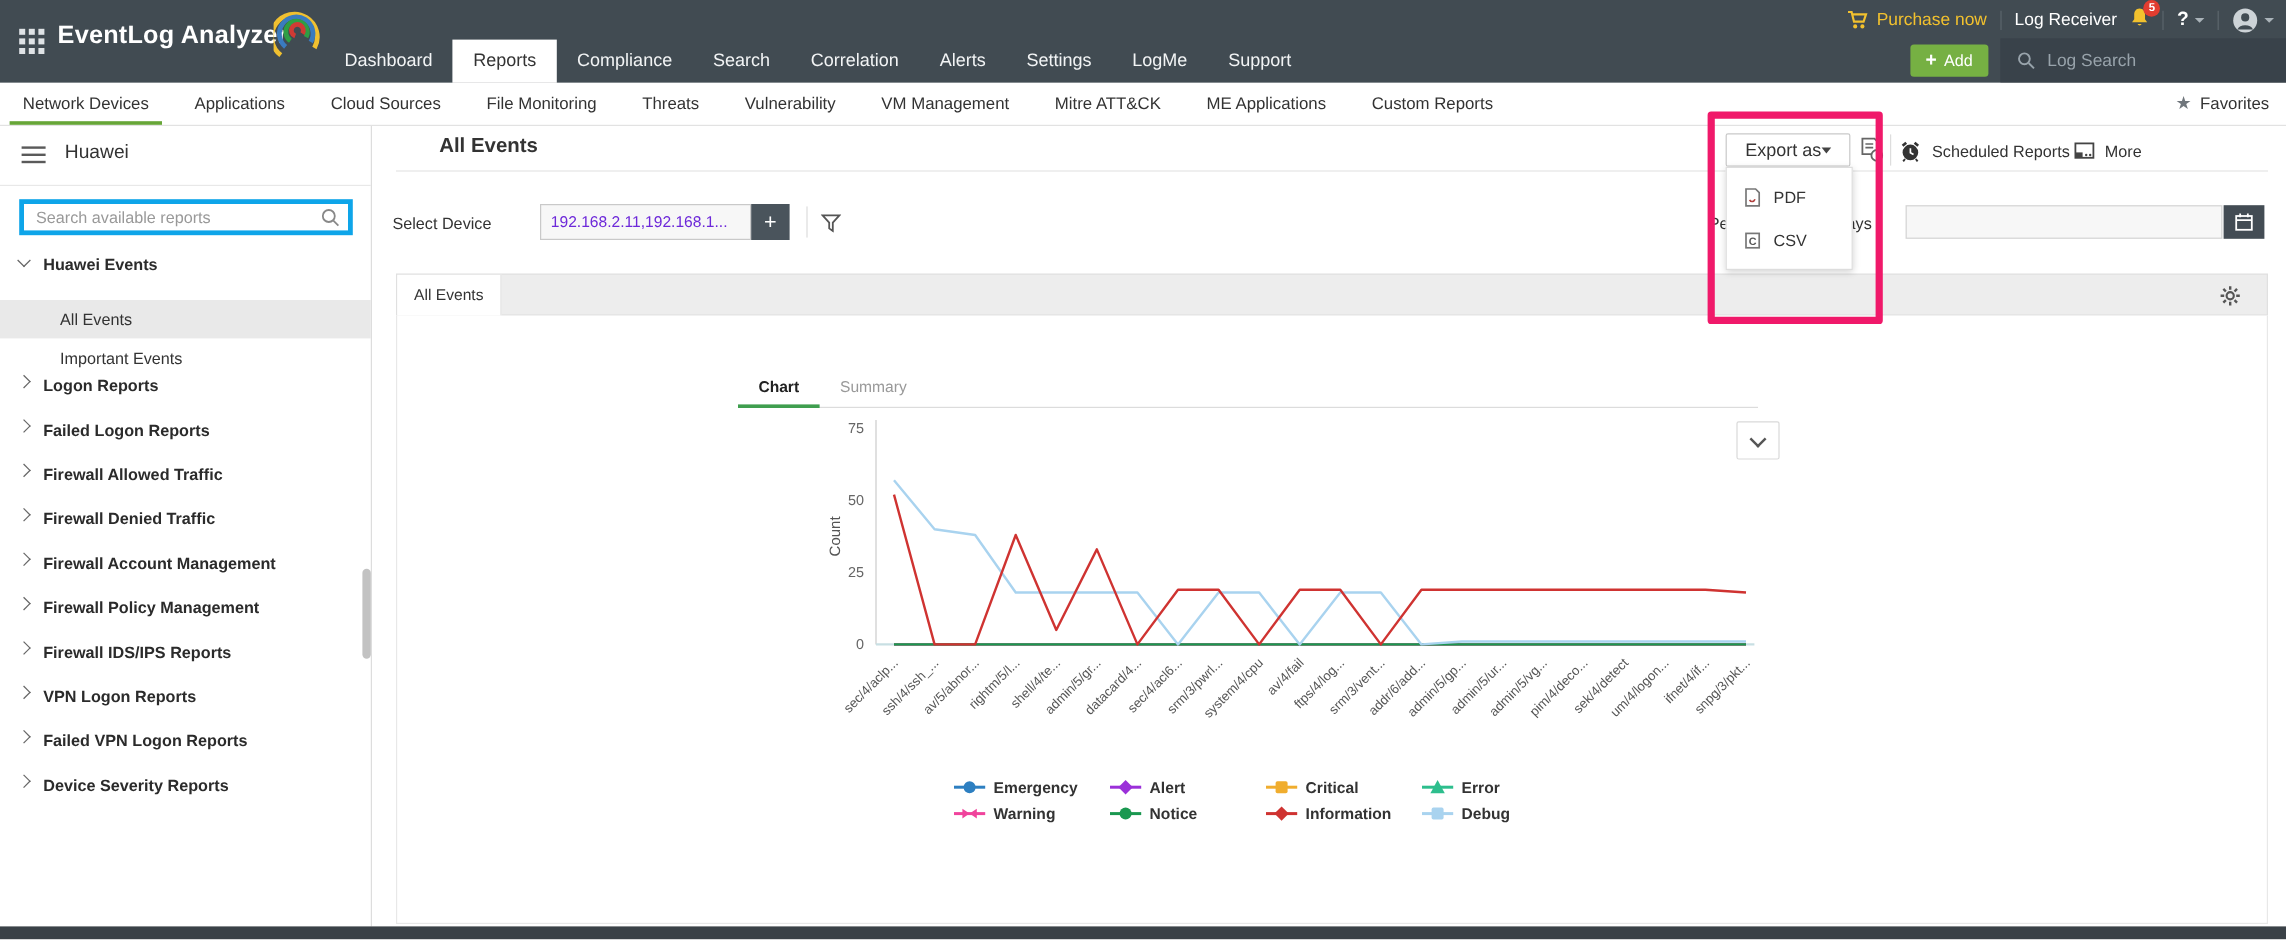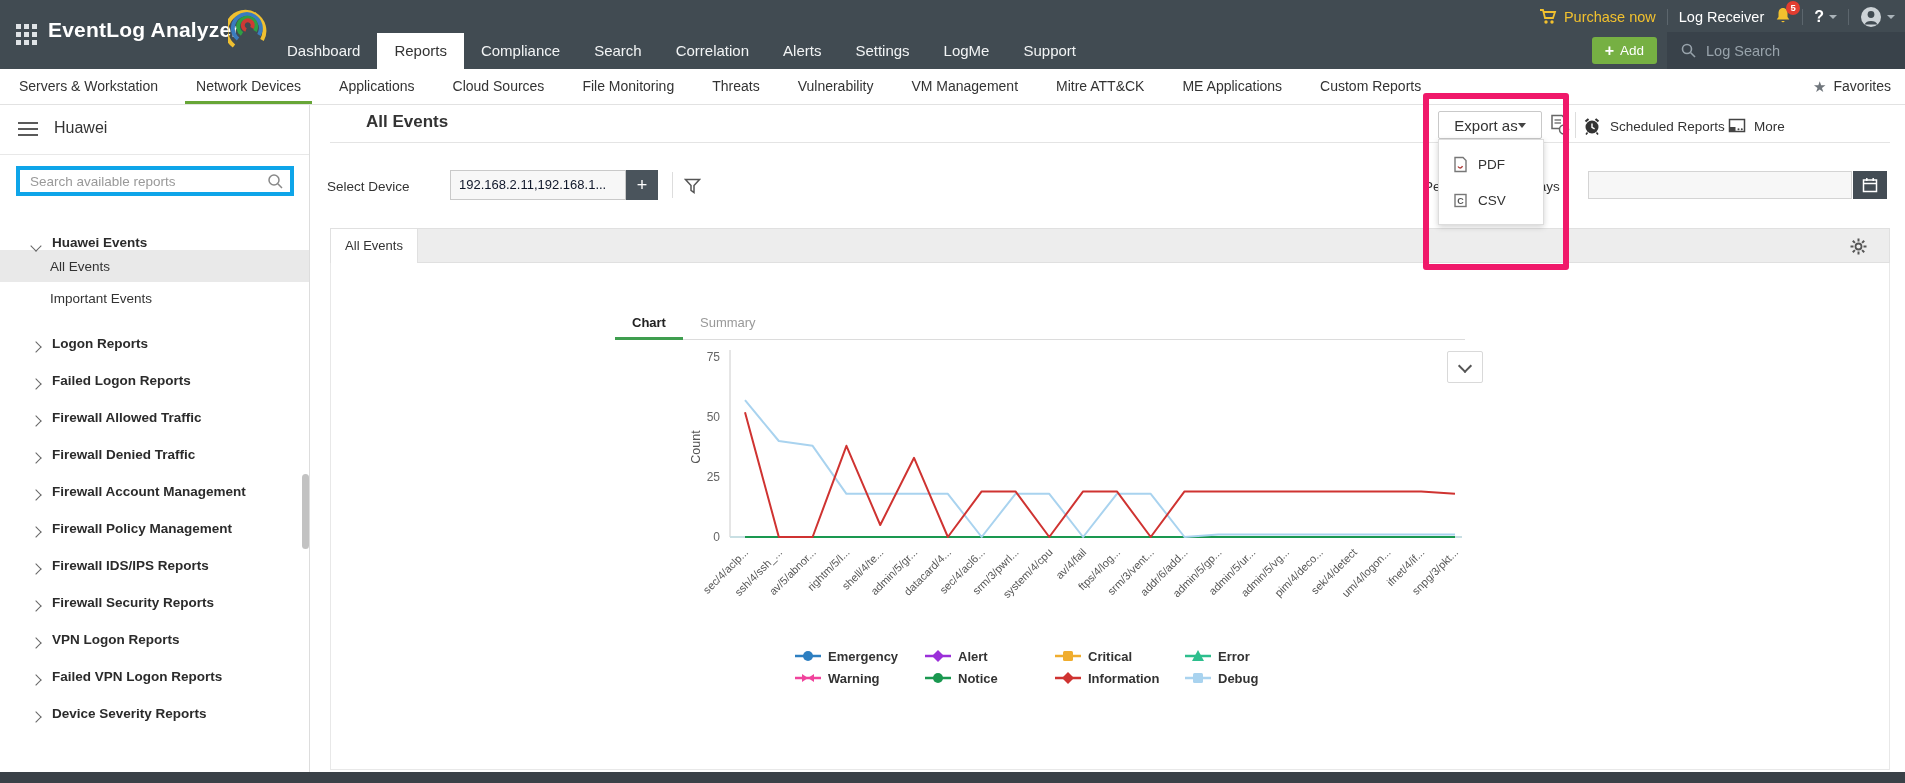--- a/index.html
+++ b/index.html
@@ -45,35 +45,35 @@
   
   #sidebar { position:absolute; left:0; top:105px; width:310px; height:667px; background:#fff; border-right:1px solid #ddd; }
   #sb-head { position:absolute; left:0; top:0; width:100%; height:50px; border-bottom:1px solid #e8e8e8; }
   #hamburger { position:absolute; left:18px; top:17px; width:20px; cursor:pointer; }
   #hamburger i { display:block; height:2px; background:#5a5a5a; margin-bottom:4px; }
   #sb-title { position:absolute; left:54px; top:14px; font-size:16px; color:#333; }
   #sb-search { position:absolute; left:16px; top:61px; width:278px; height:30px; border:4px solid #0ea5e9; background:#fff;
                font-size:13.5px; color:#999; padding:0 30px 0 10px; display:flex; align-items:center; cursor:text;}
   #sb-search-icon { position:absolute; right:26px; top:68px; }
   #tree { position:absolute; left:0; top:108px; width:100%; }
-  .tree-parent { position:relative; height:37px; display:flex; align-items:flex-end; cursor:pointer; padding-left:32px; gap:12px; }
+  .tree-parent { position:relative; height:37px; display:flex; align-items:flex-start; cursor:pointer; padding-left:16px; gap:12px; }
   .tree-parent .lbl { font-size:13.5px; font-weight:700; color:#2b2b2b; }
   .tree-child { height:32px; display:flex; align-items:center; padding-left:50px; font-size:13.5px; color:#333; cursor:pointer; }
   .tree-child.sel { background:#e9e9e9; }
   .chev { width:8px; height:8px; border-right:1.6px solid #666; border-bottom:1.6px solid #666; display:inline-block; }
   .chev.right { transform:rotate(-45deg); }
   .chev.down { transform:rotate(45deg); }
   #sb-scrollthumb { position:absolute; left:302px; top:369px; width:7px; height:75px; background:#c2c2c2; border-radius:4px; cursor:grab;}
 
   
   #page-title { position:absolute; left:366px; top:112px; font-size:17px; font-weight:600; color:#333; }
   #title-hr { position:absolute; left:330px; top:142px; width:1560px; border-top:1px solid #e4e4e4; }
   #select-device-label { position:absolute; left:327px; top:179px; font-size:13.5px; color:#333; }
   #device-input { position:absolute; left:450px; top:170px; width:176px; height:30px; background:#f7f7f7; border:1px solid #c9c9c9;
-                  color:#0f172a; font-size:13px; line-height:28px; padding:0 8px; white-space:nowrap; overflow:hidden; cursor:text;}
+                  color:#6d28d9; font-size:13px; line-height:28px; padding:0 8px; white-space:nowrap; overflow:hidden; cursor:text;}
   #device-add { position:absolute; left:626px; top:170px; width:32px; height:30px; background:#4a545c; color:#fff;
                 font-size:18px; text-align:center; line-height:28px; cursor:pointer; border:none;}
   #device-divider { position:absolute; left:672px; top:172px; width:1px; height:26px; background:#ddd; }
   #funnel-icon { position:absolute; left:684px; top:178px; cursor:pointer; }
 
   #export-btn { position:absolute; left:1438px; top:111px; width:104px; height:28px; background:#fff; border:1px solid #c9c9c9;
                 border-radius:2px; font-size:15px; color:#333; display:flex; align-items:center; justify-content:center; gap:0; cursor:pointer;}
   .caret-dark { width:0;height:0;border-left:4px solid transparent;border-right:4px solid transparent;border-top:5px solid #444; }
   #export-history-icon { position:absolute; left:1550px; top:114px; cursor:pointer; }
   #tool-divider { position:absolute; left:1575px; top:112px; width:1px; height:26px; background:#ddd; }
@@ -197,21 +197,20 @@
         <span>Log Search</span>
       </div>
     </div>
   </div>
 
   <div id="subnav">
     <div id="favorites">
       <span id="fav-star">★</span>
       <span>Favorites</span>
     </div>
-  <div class="subnav-item">Servers &amp; Workstation</div>
       <div class="subnav-item active">Network Devices</div>
       <div class="subnav-item">Applications</div>
       <div class="subnav-item">Cloud Sources</div>
       <div class="subnav-item">File Monitoring</div>
       <div class="subnav-item">Threats</div>
       <div class="subnav-item">Vulnerability</div>
       <div class="subnav-item">VM Management</div>
       <div class="subnav-item">Mitre ATT&amp;CK</div>
       <div class="subnav-item">ME Applications</div>
       <div class="subnav-item">Custom Reports</div>
@@ -258,24 +257,20 @@
           <span class="chev right"></span>
           <span class="lbl">Firewall Account Management</span>
         </div>
         <div class="tree-parent">
           <span class="chev right"></span>
           <span class="lbl">Firewall Policy Management</span>
         </div>
         <div class="tree-parent">
           <span class="chev right"></span>
           <span class="lbl">Firewall IDS/IPS Reports</span>
-        </div>
-        <div class="tree-parent">
-          <span class="chev right"></span>
-          <span class="lbl">Firewall Security Reports</span>
         </div>
         <div class="tree-parent">
           <span class="chev right"></span>
           <span class="lbl">VPN Logon Reports</span>
         </div>
         <div class="tree-parent">
           <span class="chev right"></span>
           <span class="lbl">Failed VPN Logon Reports</span>
         </div>
         <div class="tree-parent">

